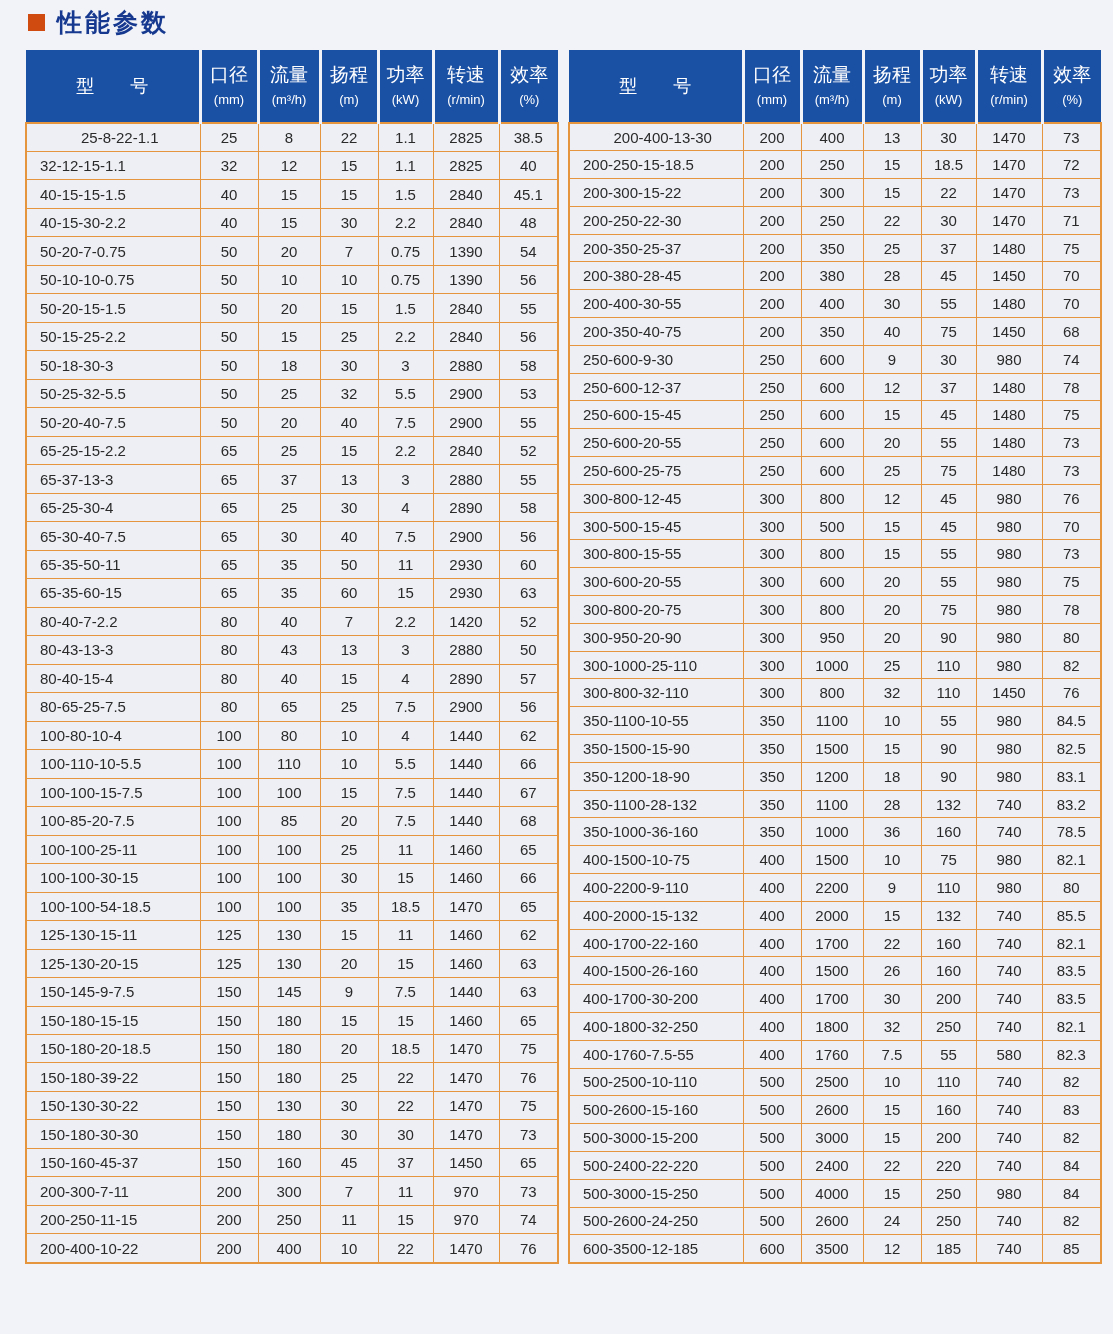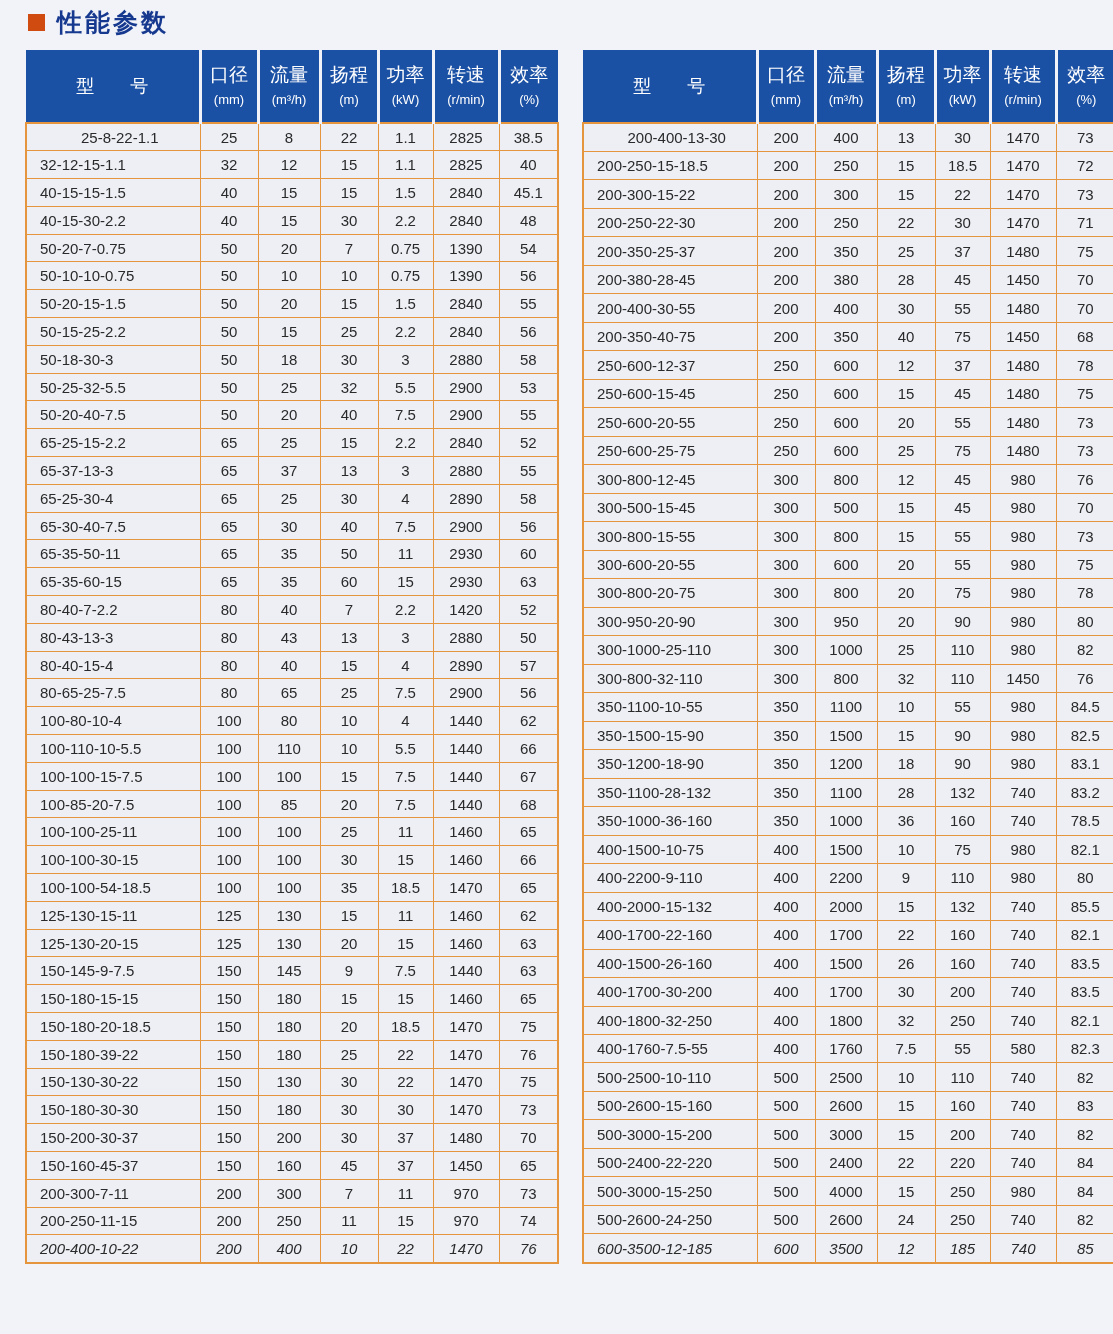--- a/index.html
+++ b/index.html
@@ -34,21 +34,21 @@
   }
   .title-text {
     font-size: 25px;
     font-weight: bold;
     color: var(--title-navy);
     letter-spacing: 3px;
     line-height: 1;
   }
   .tables {
     display: flex;
-    gap: 23px;
+    gap: 9px;
     margin: 16px 16px 0 25px;
   }
   table.perf-table {
     border-collapse: collapse;
     width: 532px;
     table-layout: fixed;
     flex: 0 0 auto;
   }
   col.c-model { width: 174px; }
   col.c-dia   { width: 58px; }
@@ -81,21 +81,21 @@
     padding: 0;
     text-align: center;
     white-space: nowrap;
     overflow: hidden;
   }
   tbody td.model {
     text-align: left;
     padding-left: 13px;
   }
   tbody tr:first-child td { border-top: 2px solid var(--border-orange); text-align: center; }
-  tbody tr:last-child td  { border-bottom: 2px solid var(--border-orange); font-style: italic; }
+  tbody tr:last-child td  { border-bottom: 2px solid var(--border-orange); }
   tbody td:first-child    { border-left: 2px solid var(--border-orange); }
   tbody td:last-child     { border-right: 2px solid var(--border-orange); }
 </style>
 </head>
 <body>
 
 <div class="page">
 
   <div class="title-row">
     <span class="bullet"></span>
@@ -464,29 +464,20 @@
           <tr>
             <td class="model">150-180-30-30</td>
             <td>150</td>
             <td>180</td>
             <td>30</td>
             <td>30</td>
             <td>1470</td>
             <td>73</td>
           </tr>
           <tr>
-            <td class="model">150-200-30-37</td>
-            <td>150</td>
-            <td>200</td>
-            <td>30</td>
-            <td>37</td>
-            <td>1480</td>
-            <td>70</td>
-          </tr>
-          <tr>
             <td class="model">150-160-45-37</td>
             <td>150</td>
             <td>160</td>
             <td>45</td>
             <td>37</td>
             <td>1450</td>
             <td>65</td>
           </tr>
           <tr>
             <td class="model">200-300-7-11</td>
@@ -626,20 +617,29 @@
           <tr>
             <td class="model">200-350-40-75</td>
             <td>200</td>
             <td>350</td>
             <td>40</td>
             <td>75</td>
             <td>1450</td>
             <td>68</td>
           </tr>
           <tr>
+            <td class="model">250-600-9-30</td>
+            <td>250</td>
+            <td>600</td>
+            <td>9</td>
+            <td>30</td>
+            <td>980</td>
+            <td>74</td>
+          </tr>
+          <tr>
             <td class="model">250-600-12-37</td>
             <td>250</td>
             <td>600</td>
             <td>12</td>
             <td>37</td>
             <td>1480</td>
             <td>78</td>
           </tr>
           <tr>
             <td class="model">250-600-15-45</td>

